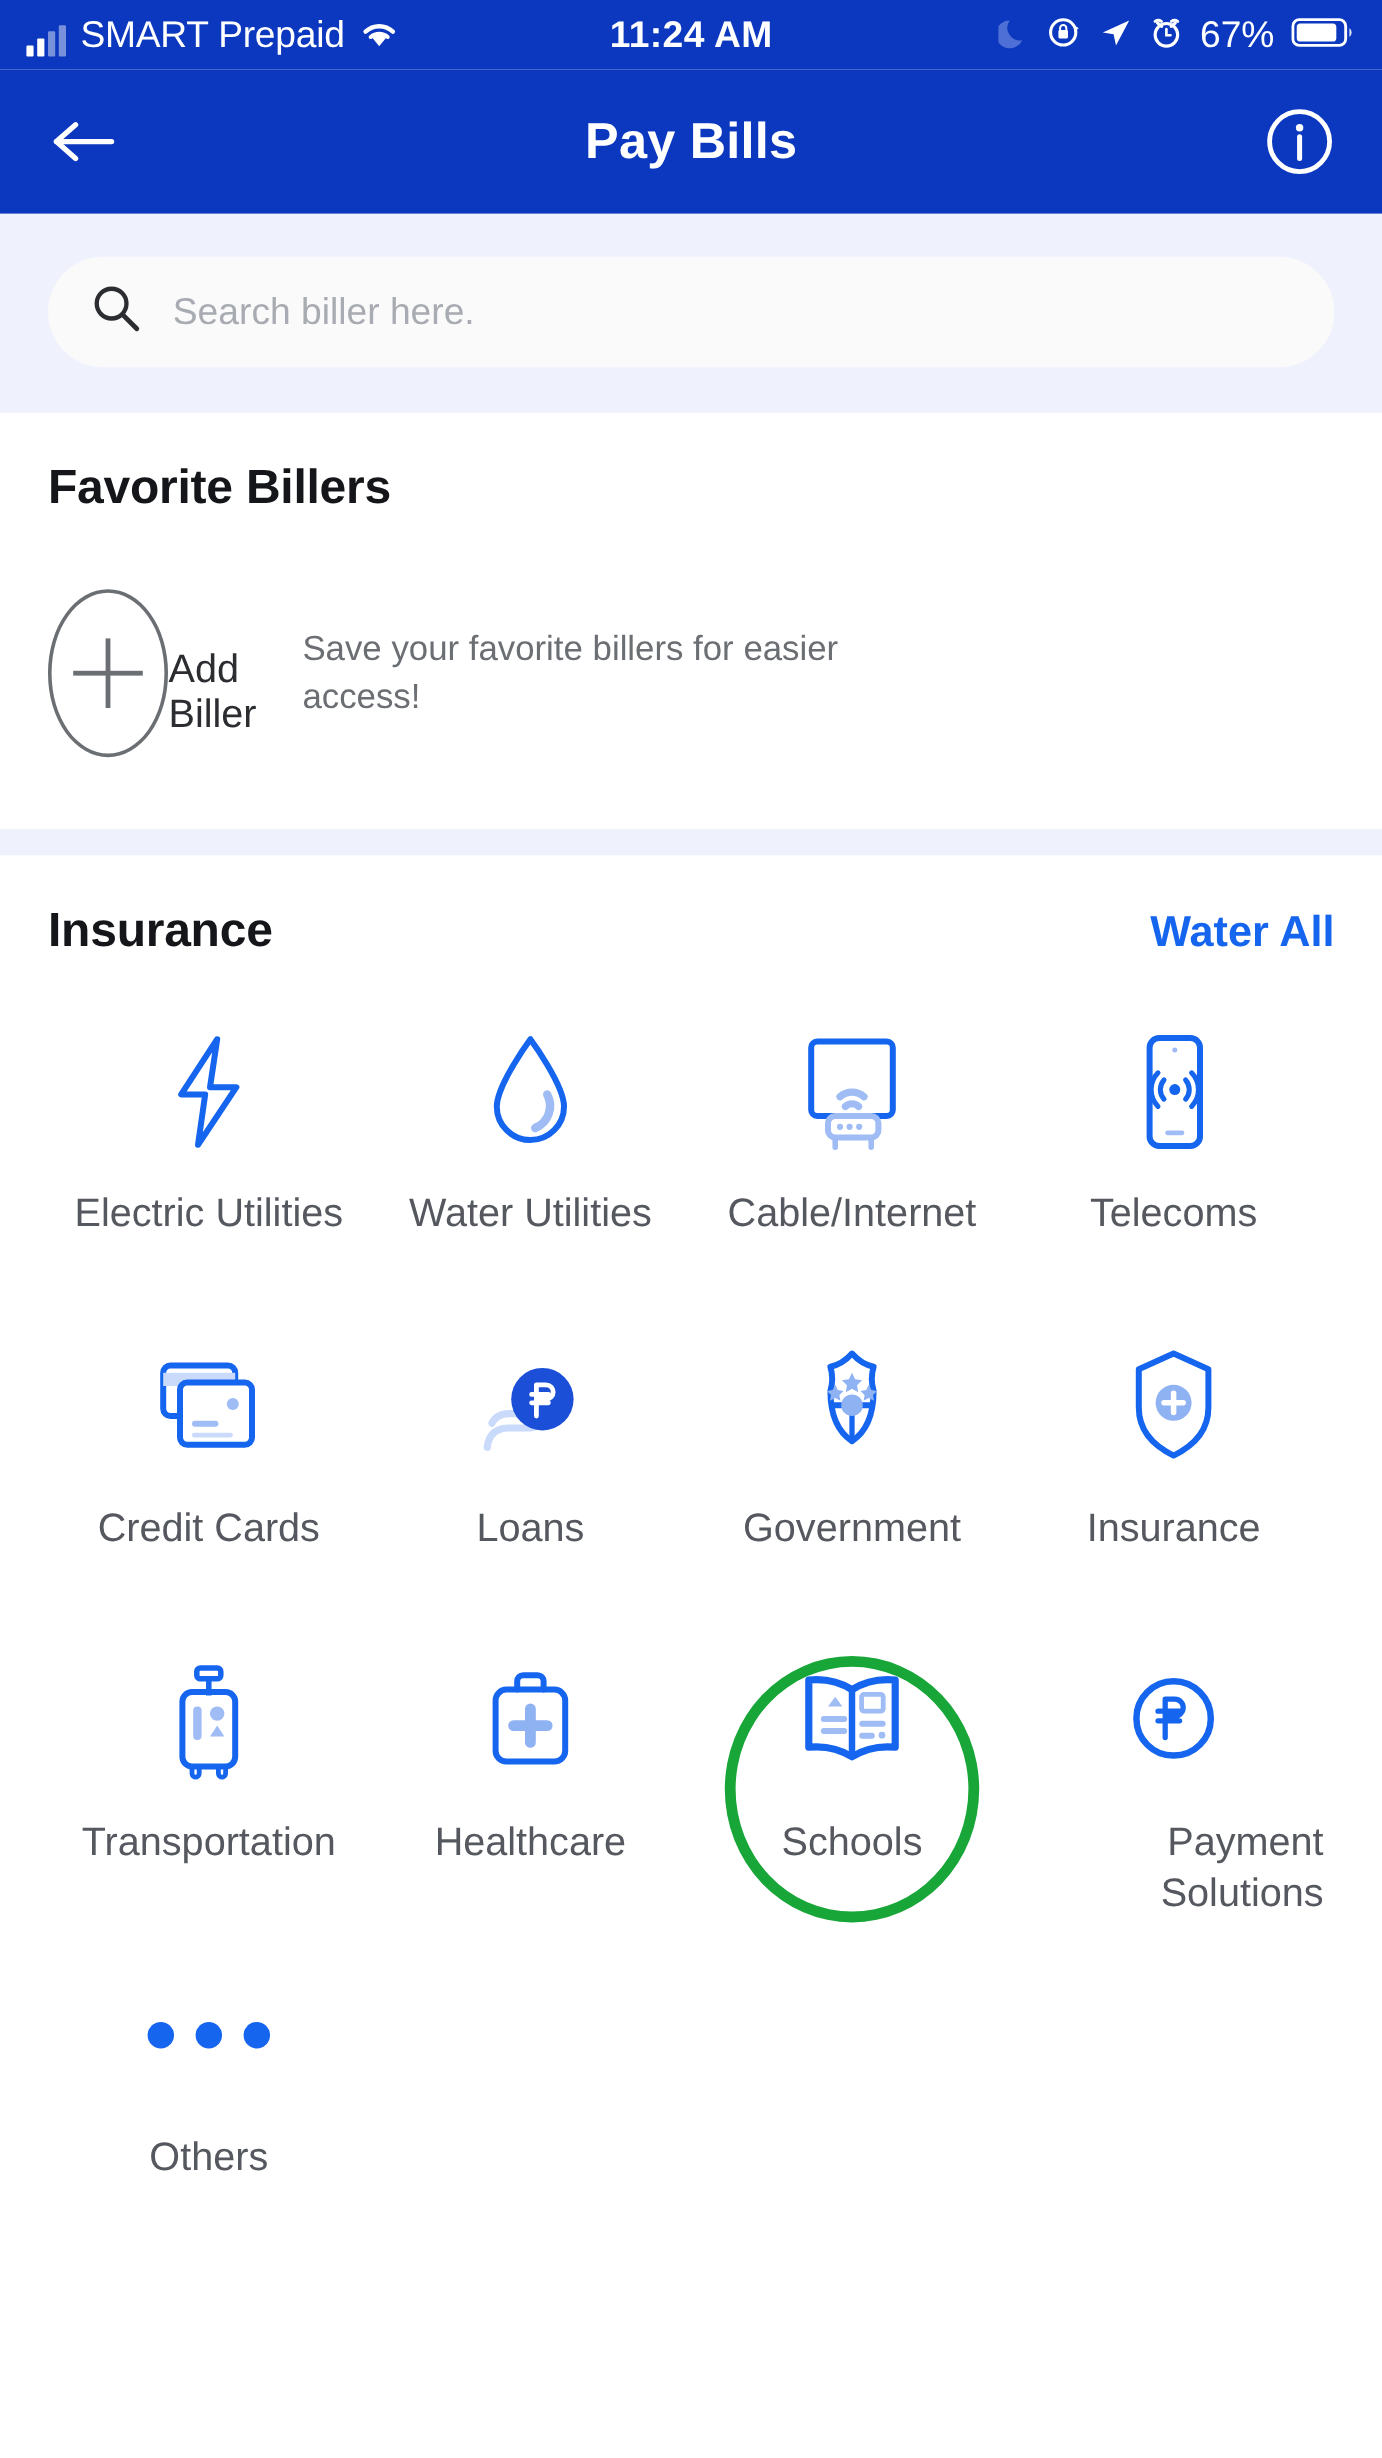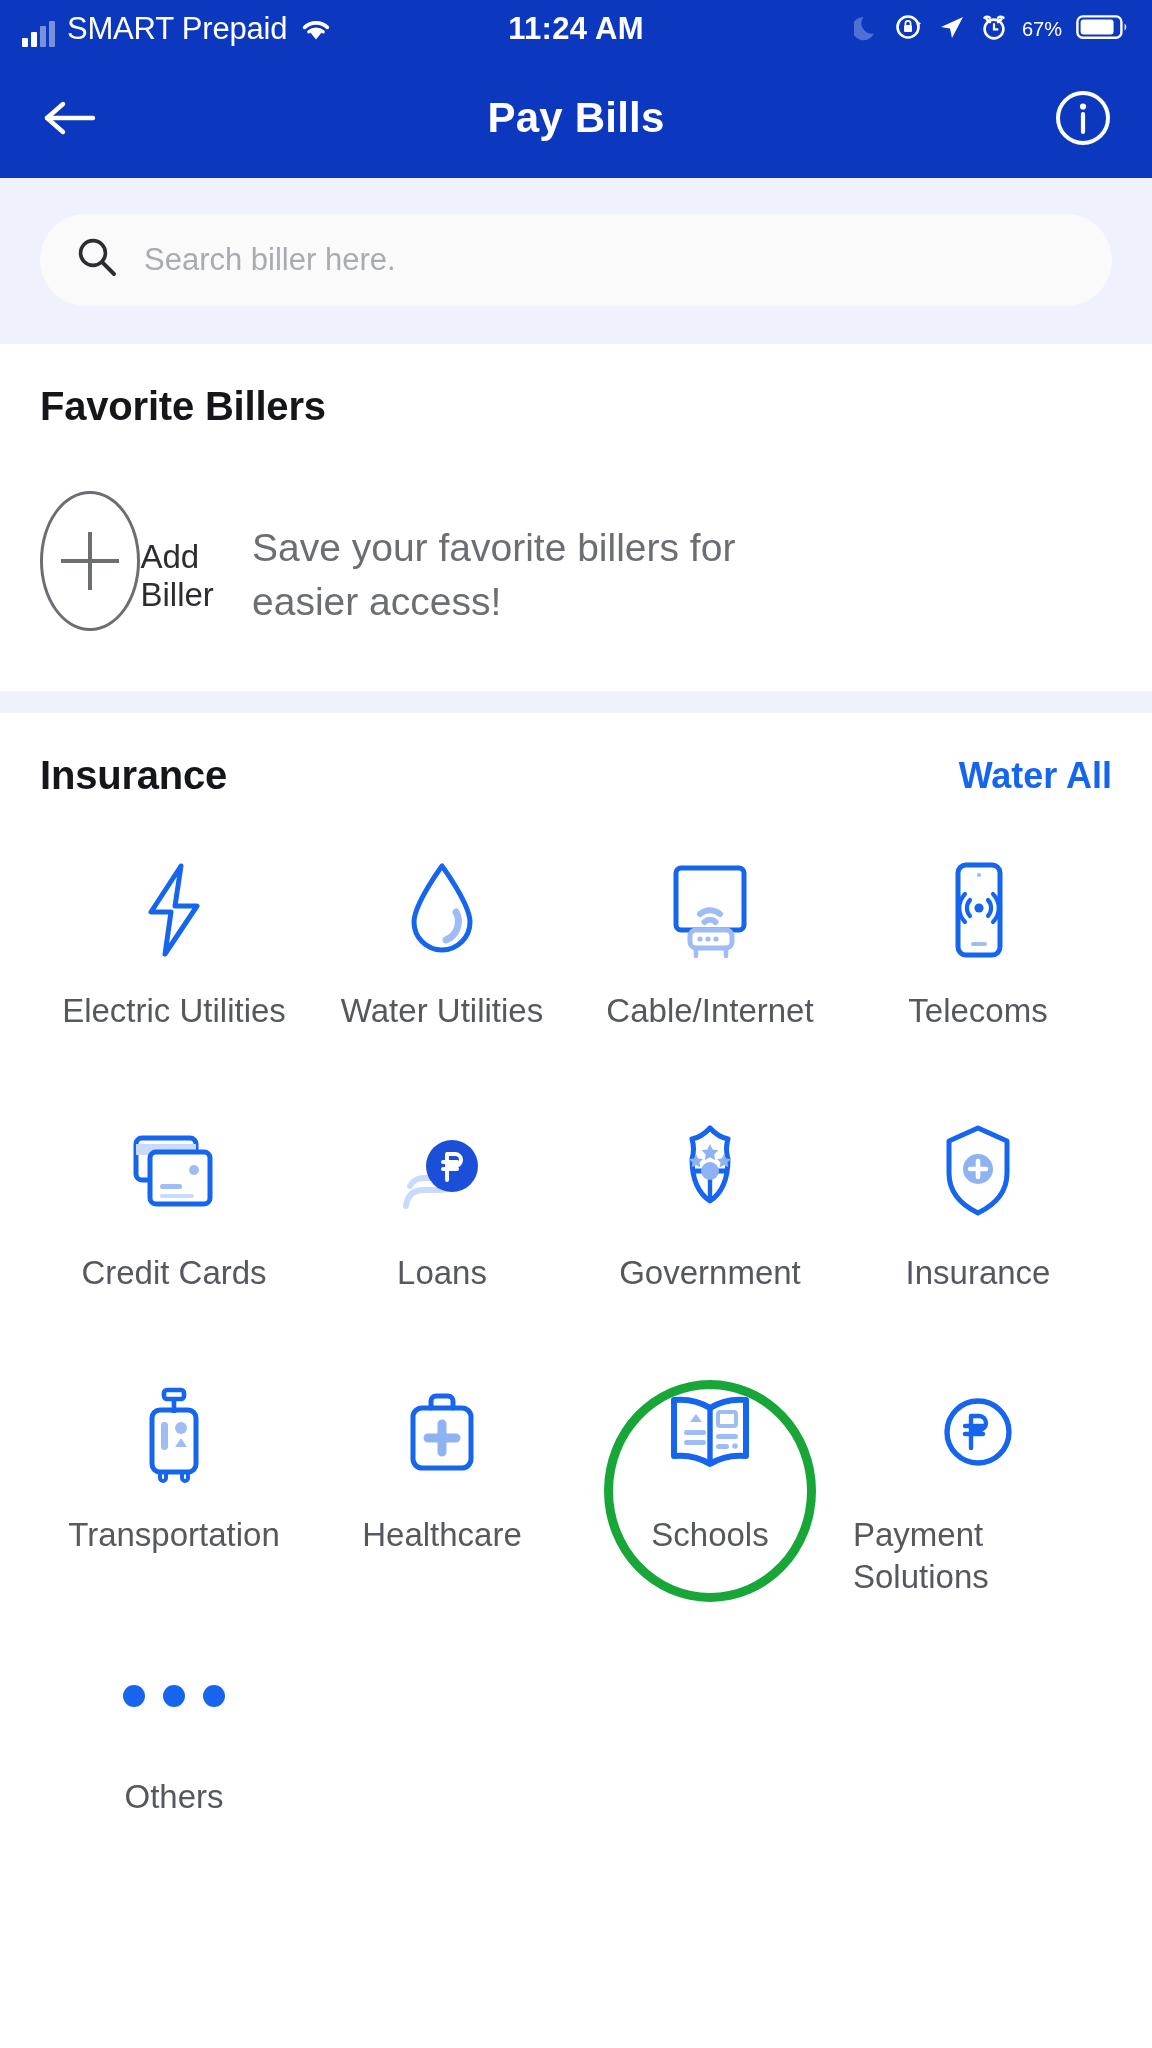--- a/index.html
+++ b/index.html
@@ -26,21 +26,21 @@
     display: flex;
     align-items: center;
     padding: 0 22px;
     color: #ffffff;
   }
   .sb-left { display: flex; align-items: flex-end; gap: 12px; flex: 1 1 0; }
   .sb-center { flex: 0 0 auto; display: flex; justify-content: center; }
   .sb-right { display: flex; align-items: center; gap: 14px; flex: 1 1 0; justify-content: flex-end; }
   .carrier { font-size: 31px; letter-spacing: -0.2px; font-weight: 400; }
   .clock { font-size: 31px; font-weight: 700; letter-spacing: 0.3px; }
-  .pct { font-size: 20px; font-weight: 500; text-align: center; }
+  .pct { font-size: 31px; font-weight: 500; text-align: center; }
 
   .bars { display: flex; align-items: flex-end; gap: 3px; height: 26px; }
   .bars i { display: block; width: 6px; background: #ffffff; border-radius: 1px; }
   .bars i:nth-child(1) { height: 9px; }
   .bars i:nth-child(2) { height: 15px; }
   .bars i:nth-child(3) { height: 21px; opacity: .45; }
   .bars i:nth-child(4) { height: 26px; opacity: .45; }
 
   
   .appbar {
@@ -97,21 +97,21 @@
   .add-plus::before, .add-plus::after {
     content: ""; position: absolute; background: #6B6E73;
   }
   .add-plus::before { left: 0; right: 0; top: 27px; height: 4px; }
   .add-plus::after { top: 0; bottom: 0; left: 27px; width: 4px; }
   .add-label { margin-top: 30px; font-size: 33px; color: #2B2D31; }
 
   .fav-text {
     margin-left: 12px;
     margin-top: 30px;
-    font-size: 39px;
+    font-size: 29px;
     line-height: 1.38;
     color: #6B6E73;
     max-width: 520px;
   }
 
   .divider { height: 22px; background: #EFF2FD; }
 
   
   .cats { padding: 40px 40px 0 40px; }
   .cats-head { display: flex; align-items: center; justify-content: space-between; }
@@ -131,21 +131,21 @@
     align-items: center;
     justify-content: flex-start;
     padding-top: 22px;
     cursor: pointer;
   }
   .cat-ico { height: 104px; display: flex; align-items: center; justify-content: center; }
   .cat-label {
     margin-top: 28px;
     font-size: 33px;
     color: #55585E;
-    text-align: left;
+    text-align: right;
     line-height: 1.28;
     max-width: 250px;
   }
 
   
   .ring {
     position: absolute;
     left: 50%; top: 50%;
     transform: translate(-50%, -50%);
     width: 212px; height: 222px;

